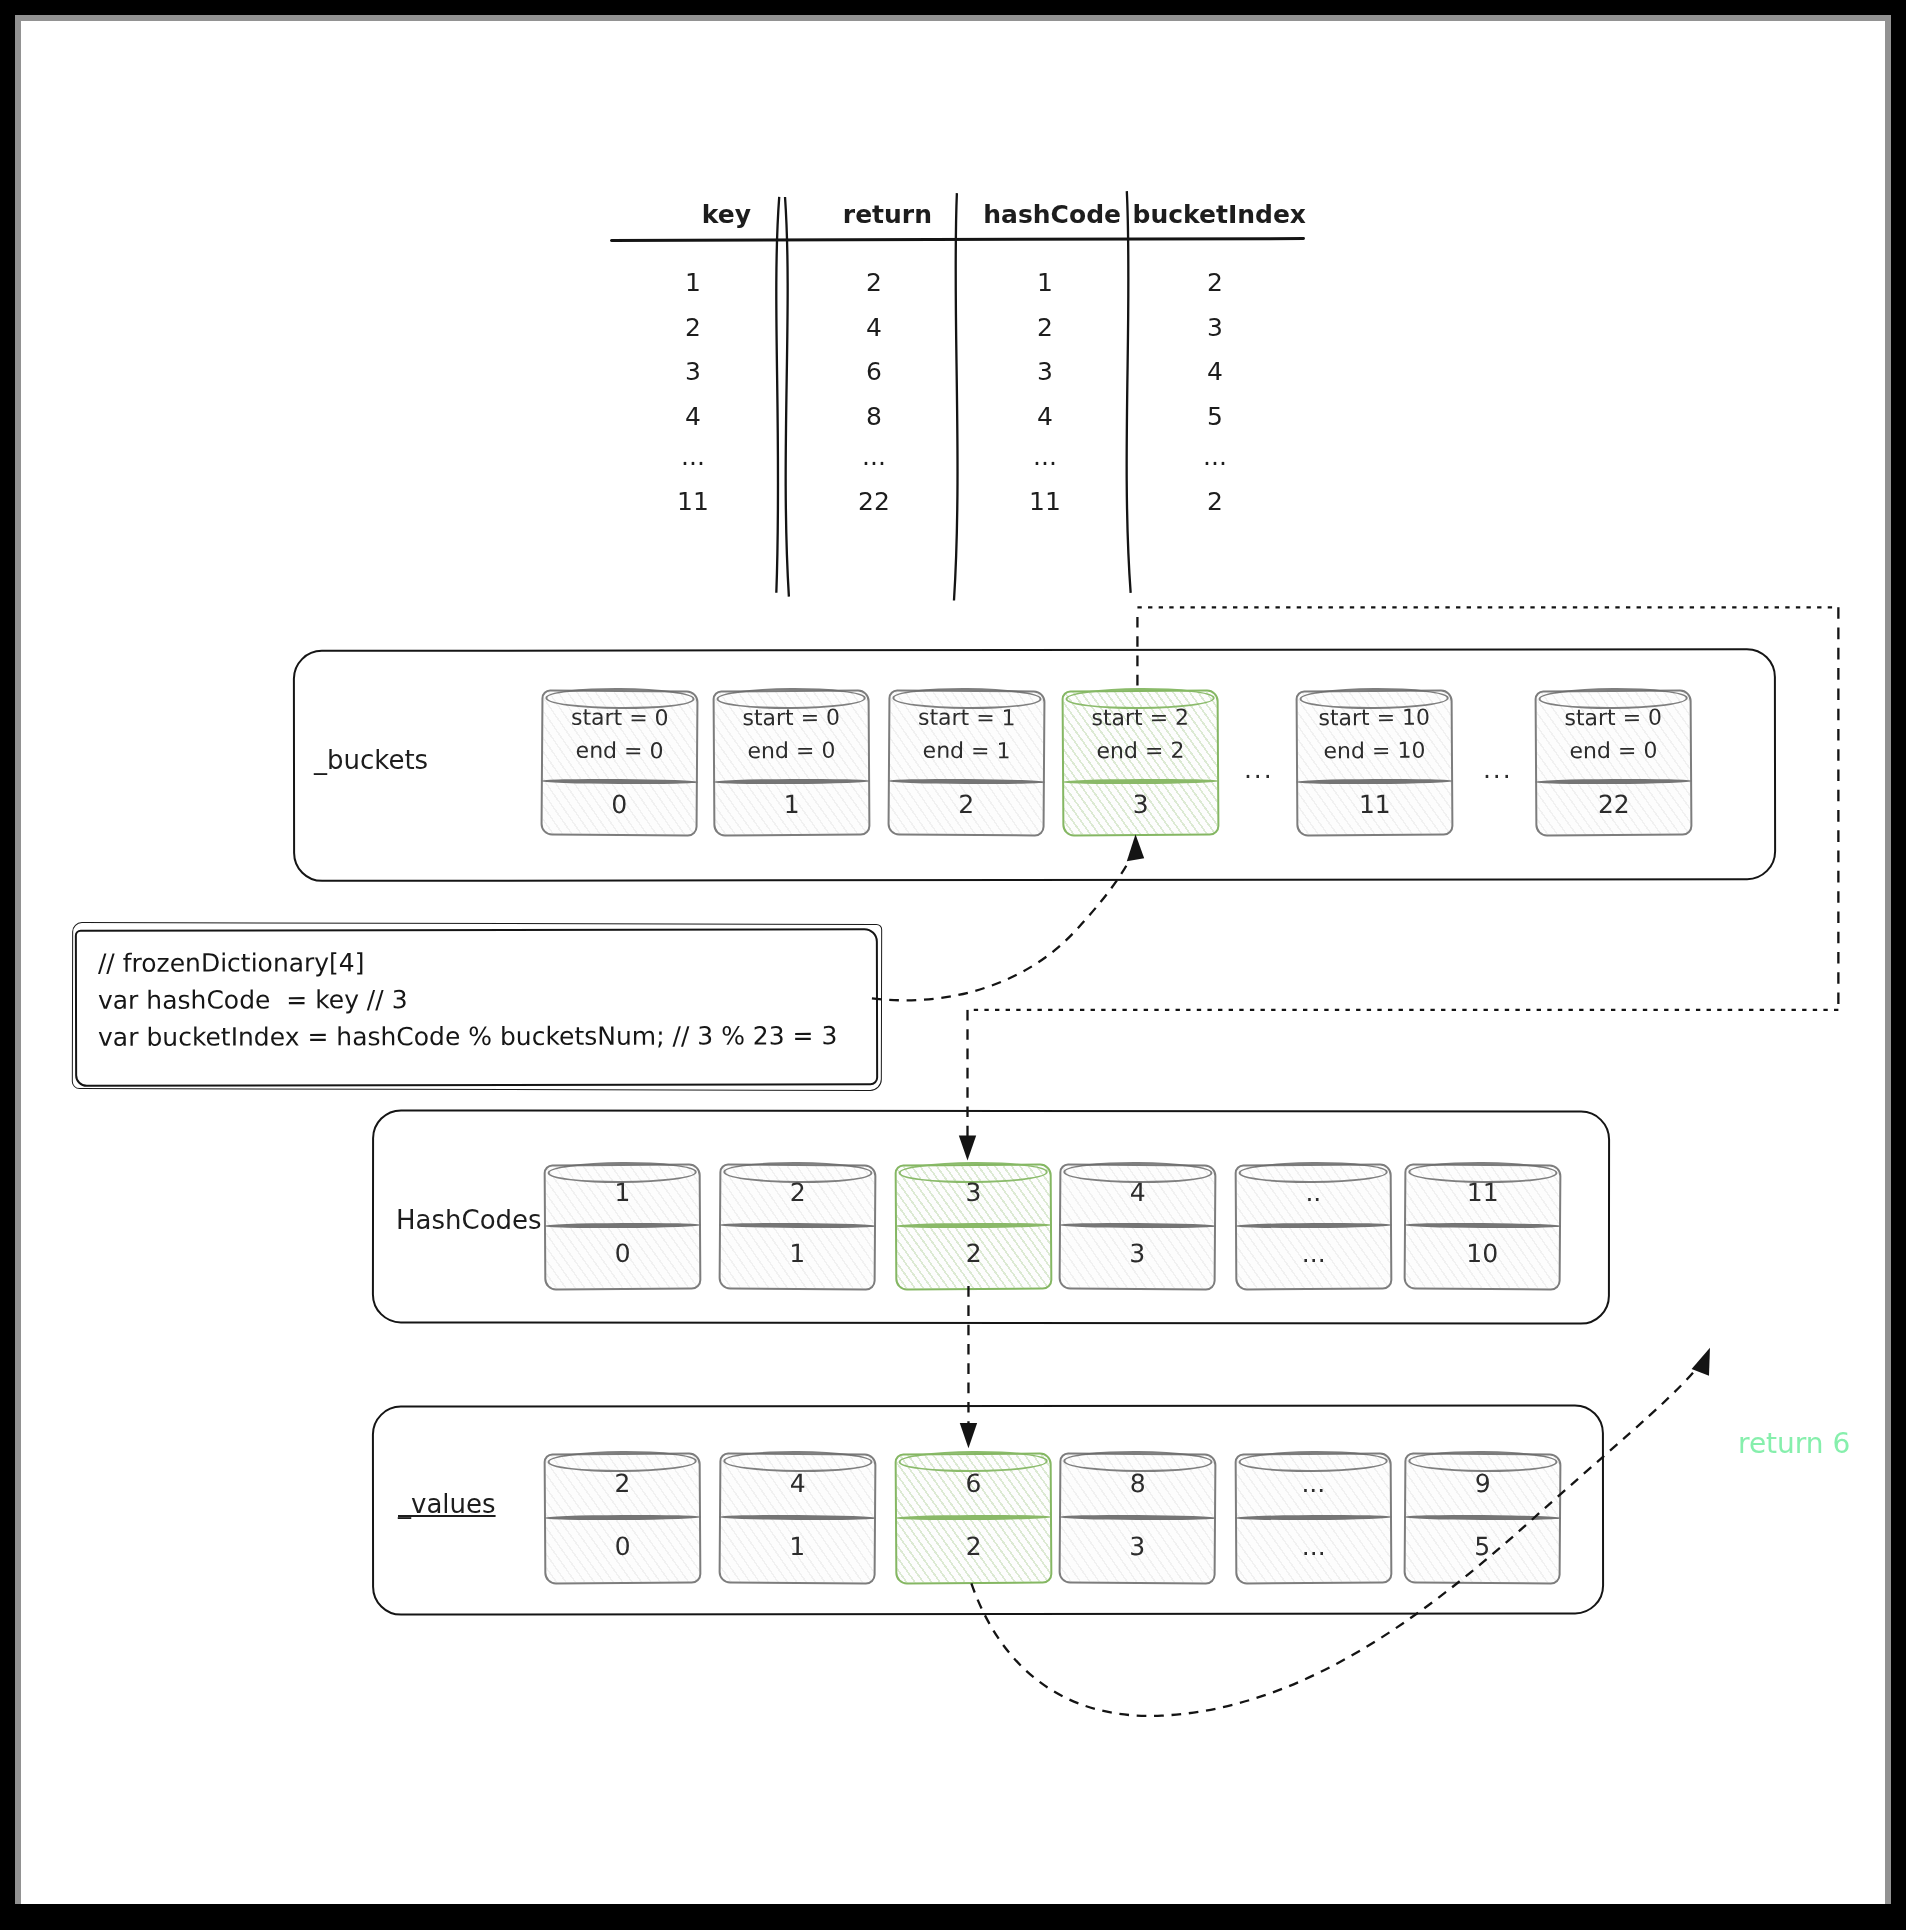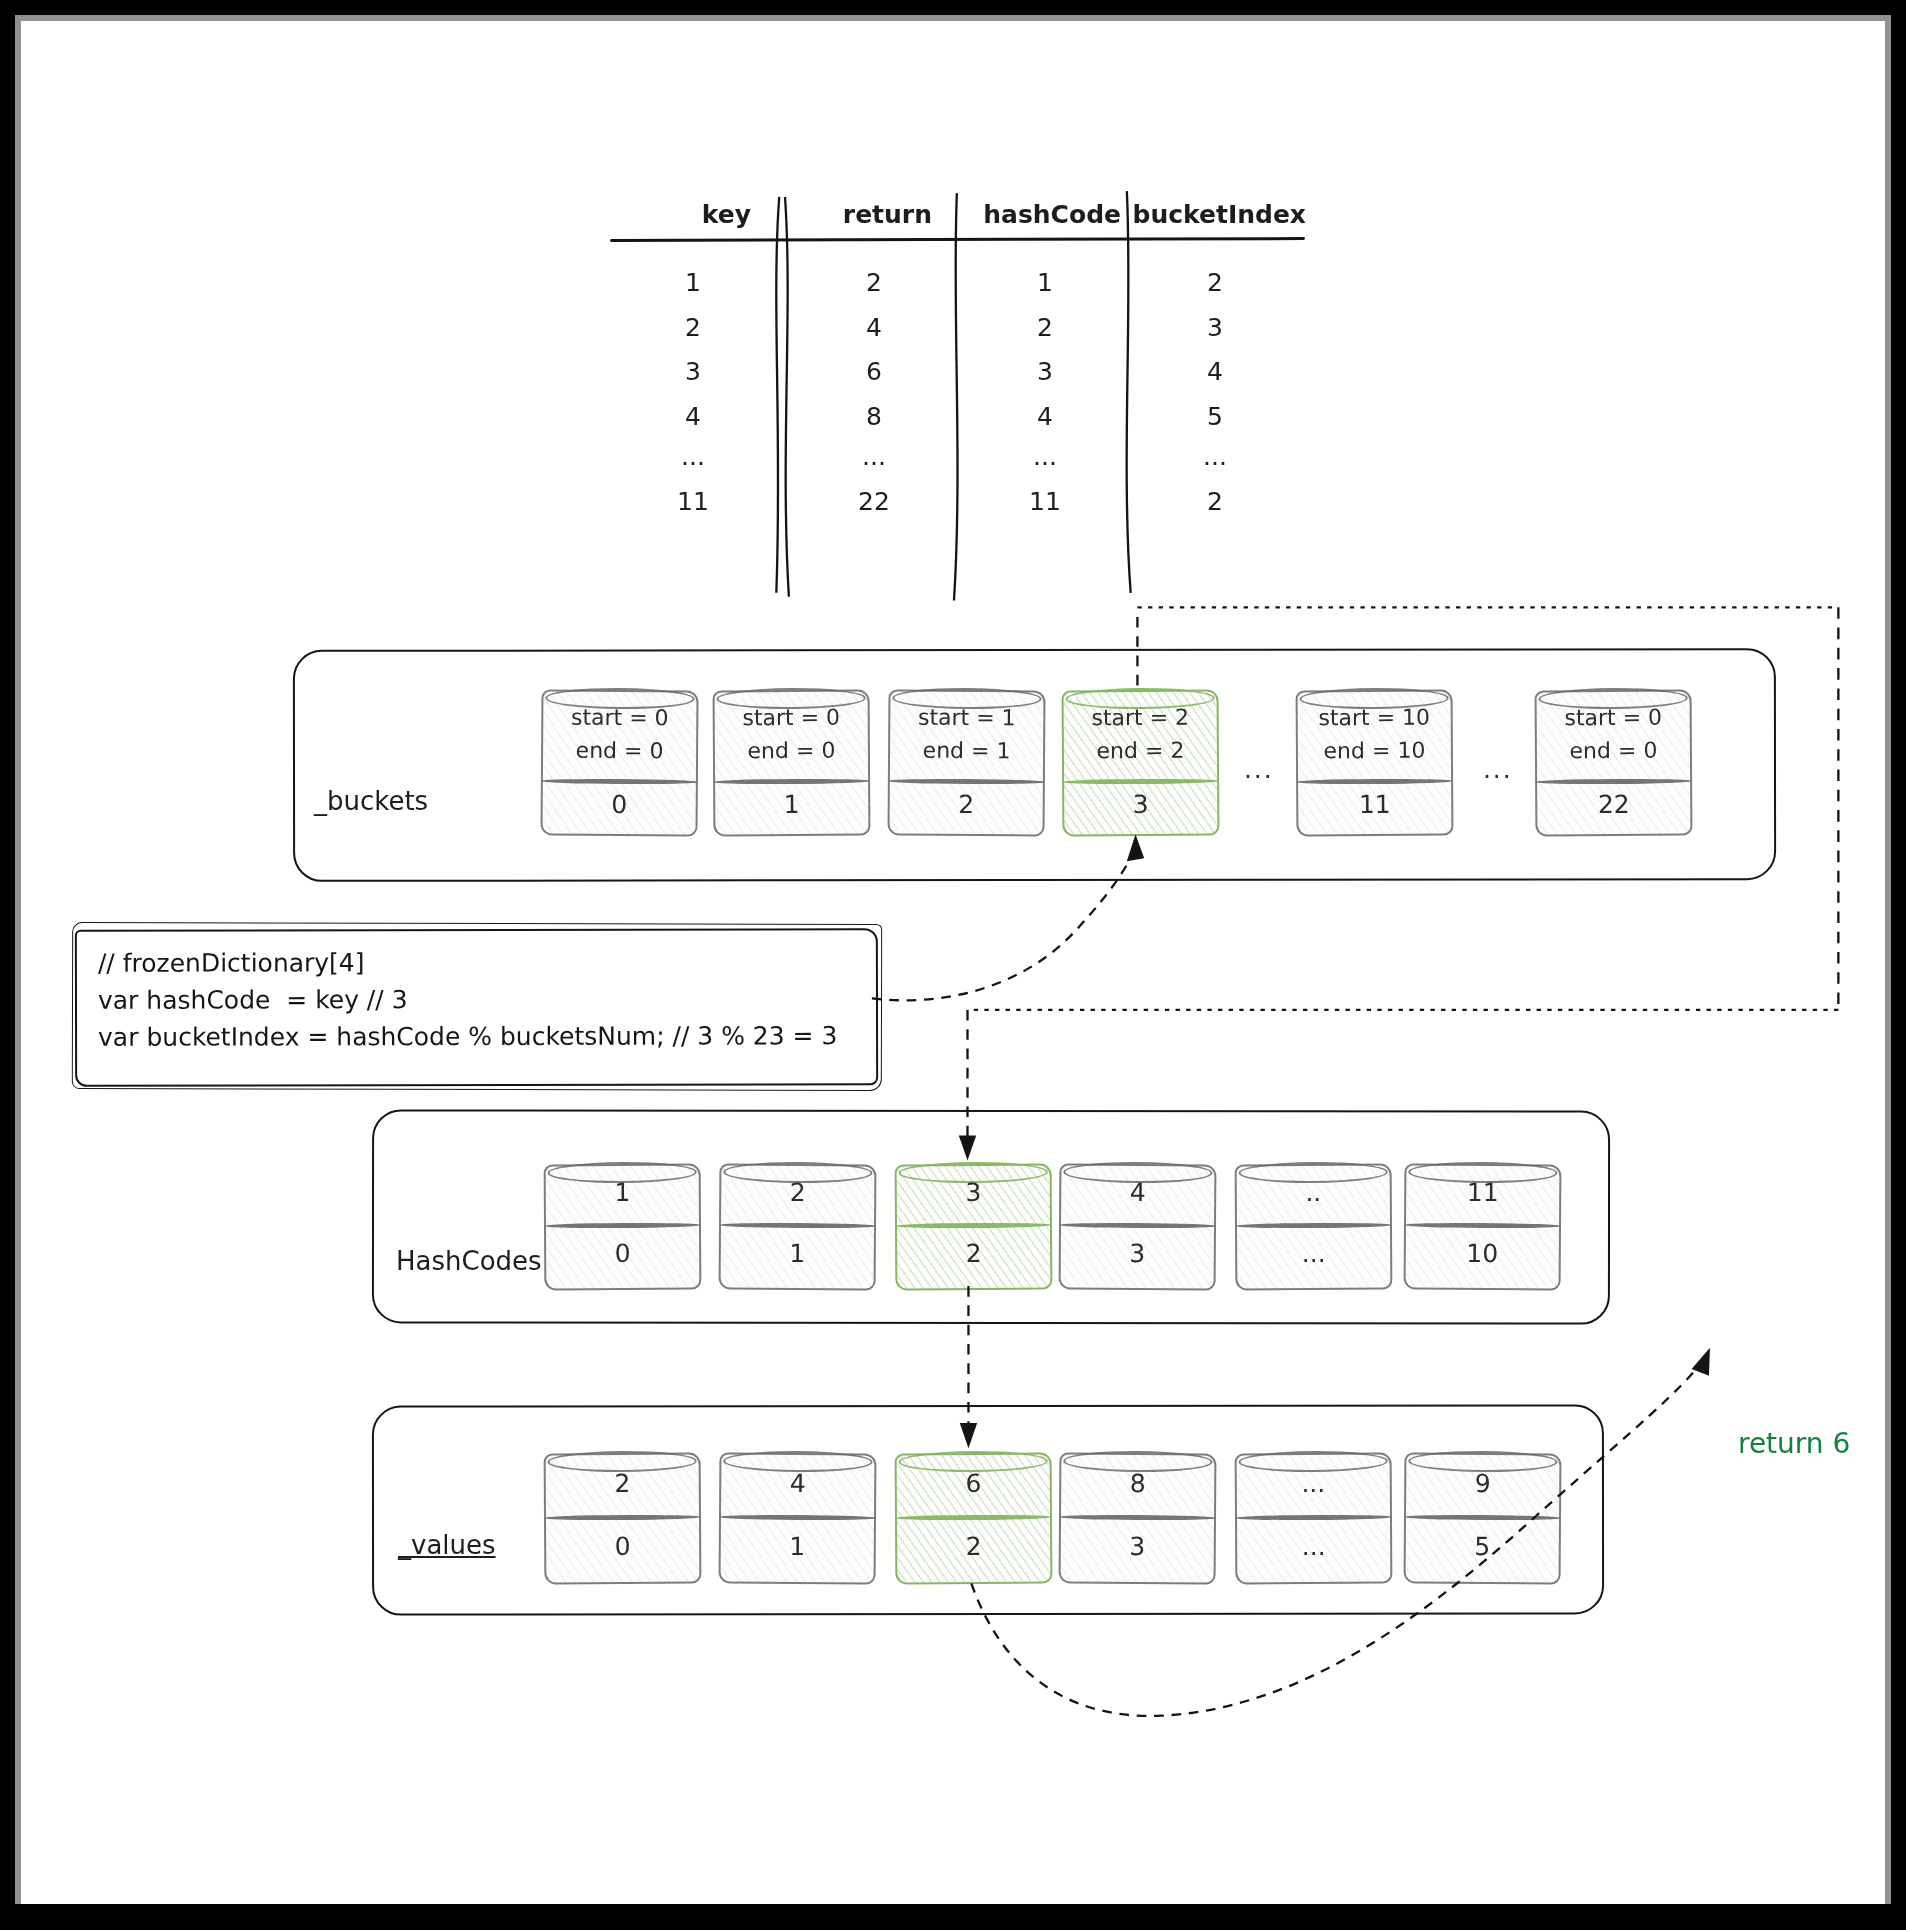--- a/index.html
+++ b/index.html
@@ -13,21 +13,21 @@
   
   .th{position:absolute;top:200px;font-size:25px;font-weight:700;text-align:right;}
   .td{position:absolute;width:116px;font-size:25px;text-align:center;}
   #tbl-underline{position:absolute;left:610px;top:238px;width:695px;height:2.9px;background:#141414;border-radius:1.9px;transform:rotate(-0.15deg);}
 
   
   .container-box{position:absolute;border:2.9px solid #151515;border-radius:29px;background:transparent;}
   #buckets-box{left:293px;top:649px;width:1479px;height:228px;transform:rotate(-0.07deg);}
   #hashcodes-box{left:372px;top:1110px;width:1234px;height:210px;transform:rotate(0.06deg);}
   #values-box{left:372px;top:1405px;width:1228px;height:206px;transform:rotate(-0.06deg);}
-  .container-label{position:absolute;font-size:26px;color:#1d1d1d;margin-top:41px;}
+  .container-label{position:absolute;font-size:26px;color:#1d1d1d;}
 
   
   .cell{position:absolute;width:153px;border:2.4px solid #7d7d7d;border-radius:8.7px 11.6px 9.7px 11.6px;
         background-color:#fdfdfd;
         background-image:repeating-linear-gradient(55deg, rgba(90,90,90,0.075) 0px, rgba(90,90,90,0.075) 1.5px, transparent 1.5px, transparent 7.7px);}
   .cell:nth-child(odd){transform:rotate(0.4deg);}
   .cell:nth-child(even){transform:rotate(-0.35deg);}
   .rim{position:absolute;left:1.9px;right:1.9px;top:-3.9px;height:16.4px;border:2.1px solid rgba(105,105,105,0.85);border-radius:50%;}
   .divider{position:absolute;left:-1.9px;right:-1.9px;height:4.8px;background:#757575;border-radius:60%;}
   .cell.green{border-color:#85b763;
@@ -51,21 +51,21 @@
 
   .dots{position:absolute;font-size:25px;color:#2c2c2c;letter-spacing:1.9px;}
 
   
   #code-box{position:absolute;left:75px;top:929px;width:799px;height:153px;border:2.9px solid #151515;
             border-radius:5.8px 13.5px 7.7px 11.6px;transform:rotate(-0.12deg);background:#fff;}
   #code-box:after{content:"";position:absolute;inset:-7.7px -5.8px -6.8px -4.8px;border:1.9px solid #1a1a1a;
             border-radius:9.7px 5.8px 11.6px 7.7px;transform:rotate(0.25deg);pointer-events:none;}
   .codeline{position:absolute;left:21px;font-size:25px;white-space:pre;color:#161616;}
 
-  #return-label{position:absolute;left:1738px;top:1427px;font-size:28px;color:#15803d;text-align:center;}
+  #return-label{position:absolute;left:1738px;top:1427px;font-size:28px;color:#86efac;text-align:center;}
 
   #overlay{position:absolute;left:0;top:0;width:1907px;height:1930px;pointer-events:none;}
 </style>
 </head>
 <body>
 
 <div id="canvas">
   <div id="paper"></div>
 
 

